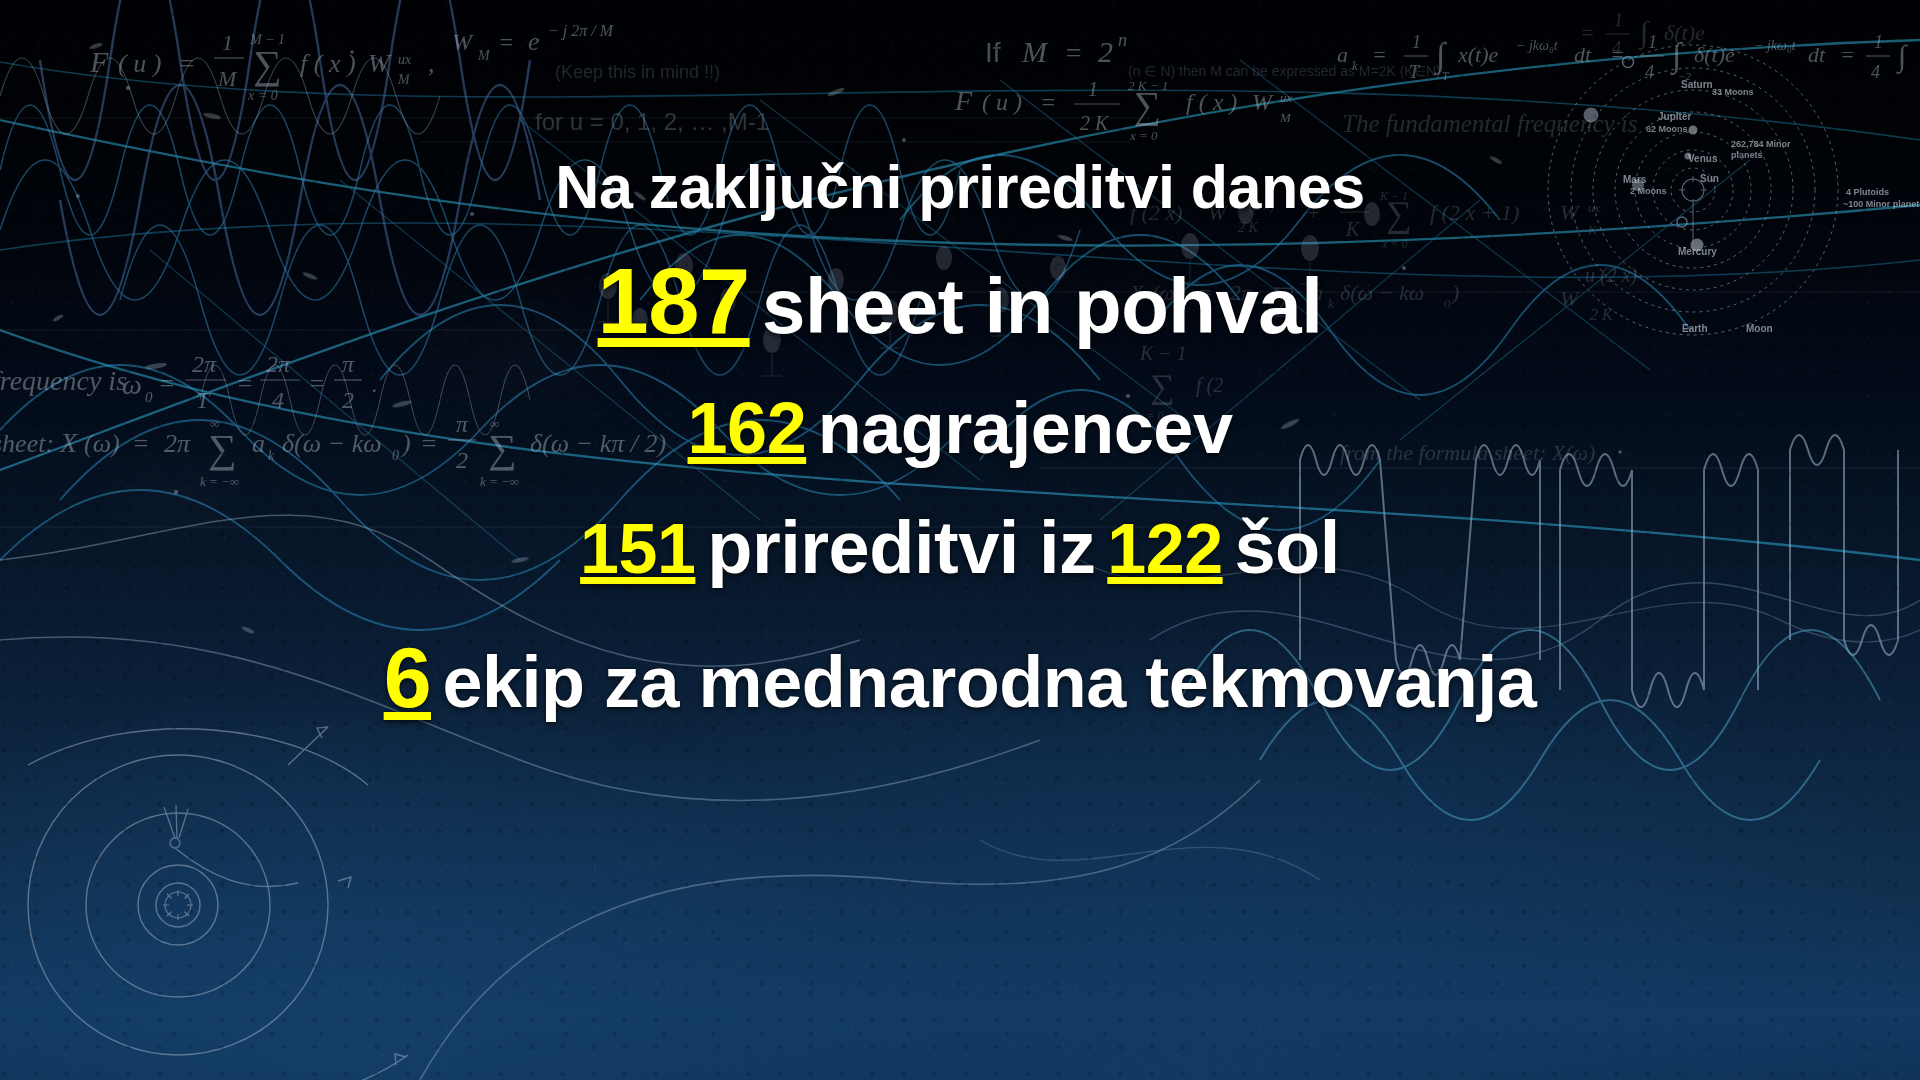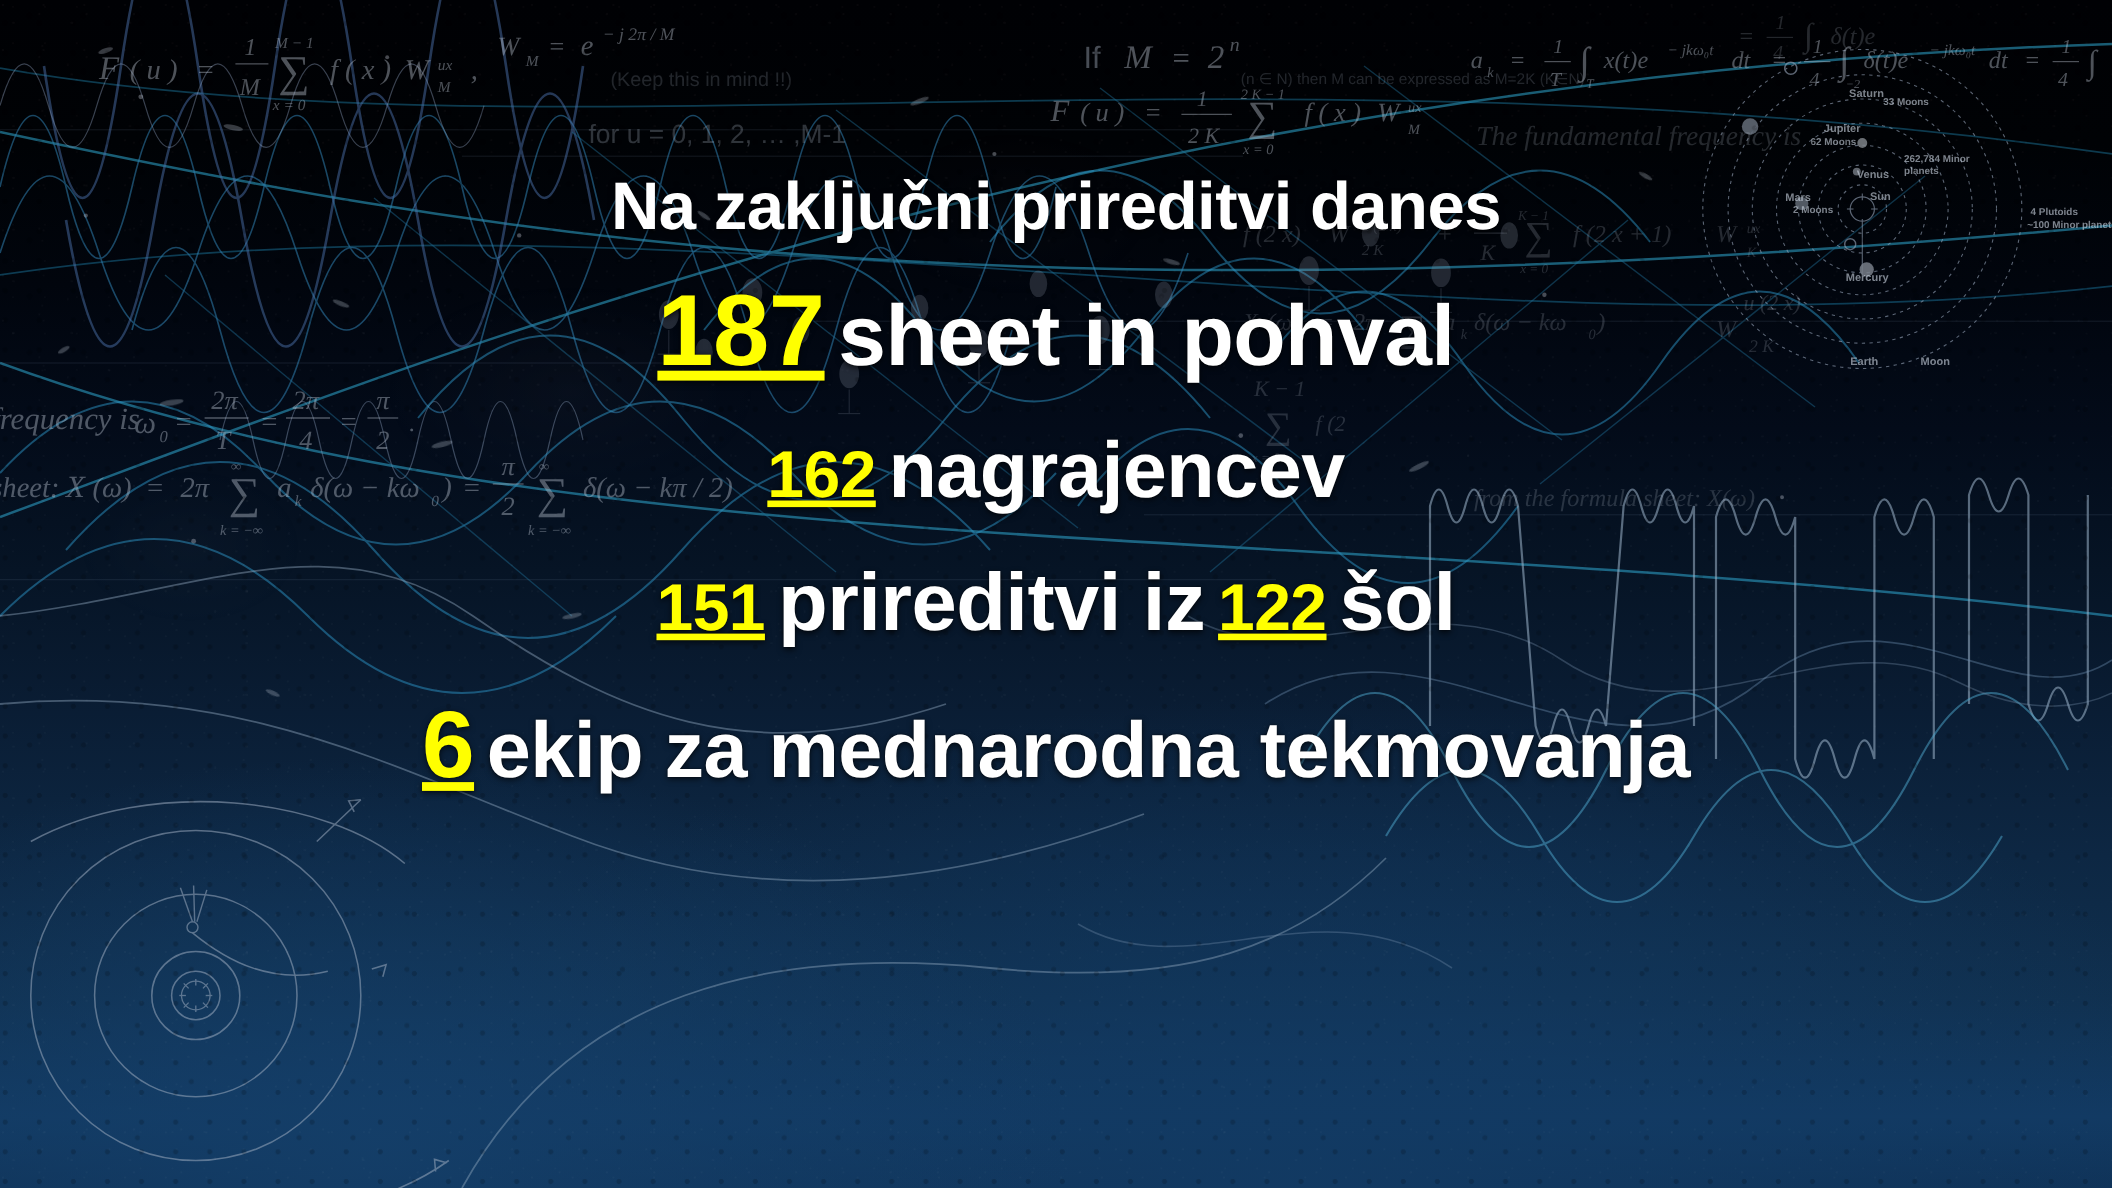--- a/index.html
+++ b/index.html
@@ -64,23 +64,23 @@
     font-family:"Liberation Sans",sans-serif;font-weight:bold;
     letter-spacing:-.5px;white-space:nowrap;
     line-height:1;
     text-shadow:0 2px 6px rgba(0,0,0,.65), 0 0 2px rgba(0,0,0,.55);
   }
   .num{color:#ffff00;font-weight:bold;text-decoration:underline;}
   #heading{font-size:61px;margin-top:157px;}
   #stat1{font-size:78px;margin-top:37px;}
   #stat1 .num{font-size:92px;}
   #stat2{font-size:72px;margin-top:45px;}
-  #stat2 .num{font-size:60px;}
+  #stat2 .num{font-size:72px;}
   #stat3{font-size:74px;margin-top:47px;}
-  #stat3 .num{font-size:60px;}
+  #stat3 .num{font-size:70px;}
   #stat4{font-size:72px;margin-top:49px;}
   #stat4 .num{font-size:86px;}
   .sp{display:inline-block;width:.16em;}
 </style>
 </head>
 <body>
 
 <div id="slide">
 
   <div class="layer">

